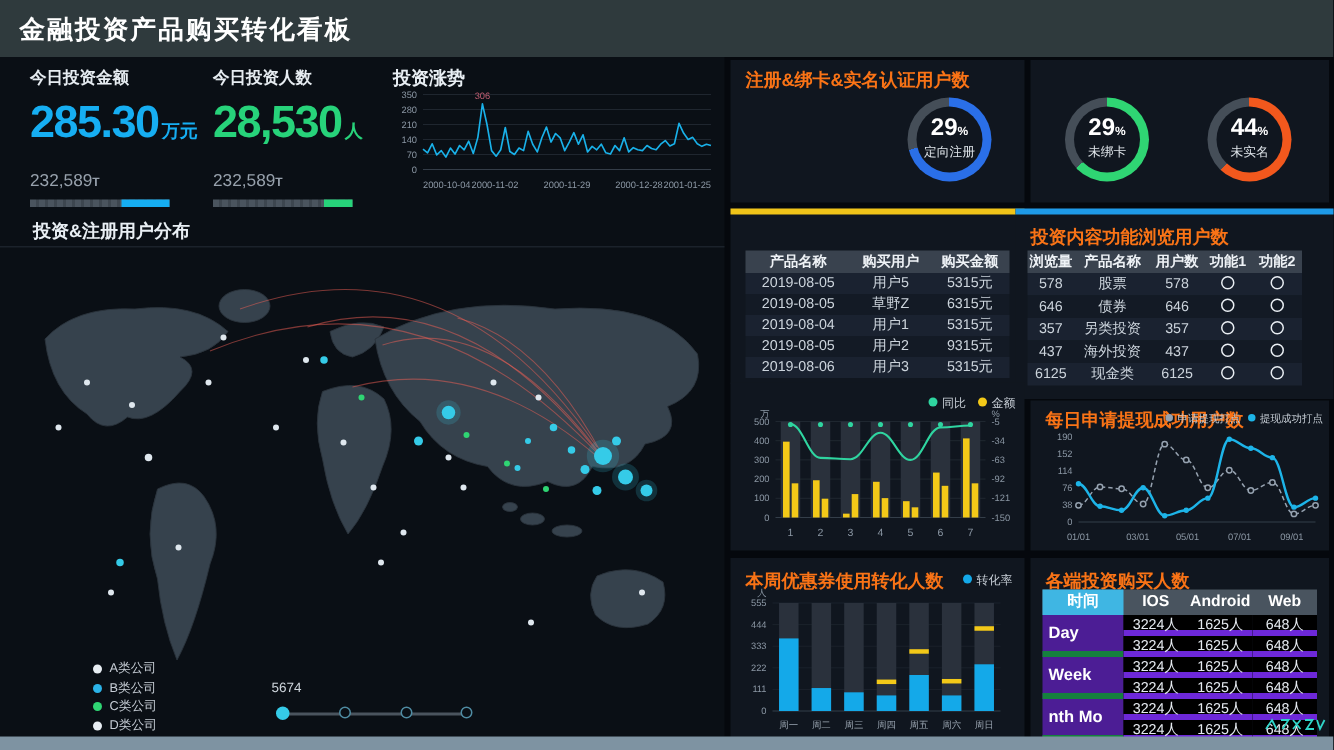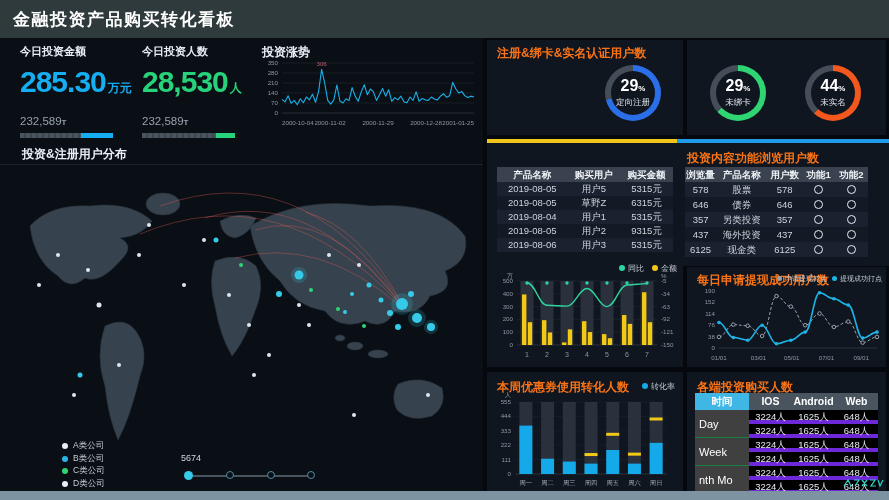--- a/index.html
+++ b/index.html
@@ -39,22 +39,22 @@
   .trow.head{height:15px;line-height:15px;background:#39424e;font-weight:bold;color:#eef2f6;font-size:9.5px}
   .trow.odd{background:#1a2230}
   .trow.even{background:#131a25}
   .ring-icon{display:inline-block;width:7px;height:7px;border:1.6px solid #e9eef3;border-radius:50%;vertical-align:-1px}
   
   .pf-head{display:grid;grid-template-columns:54px 43px 43px 43px;height:17px;line-height:17px;
            font-size:10.5px;font-weight:bold;color:#fff;background:#49545f;text-align:center}
   .pf-head .c0{background:#3fb6e3}
   .pf-body{display:grid;grid-template-columns:54px 43px 43px 43px;grid-auto-rows:14px;
            font-size:9.5px;color:#e6ebf1;text-align:center}
-  .pf-g{grid-row:span 2;display:flex;align-items:center;font-weight:normal;font-size:11px;color:#fff;
-        padding-left:4px;border-bottom:1px solid #15803d;background:#404040}
+  .pf-g{grid-row:span 2;display:flex;align-items:center;font-weight:bold;font-size:11px;color:#fff;
+        padding-left:4px;border-bottom:4px solid #15803d;background:#4c1d95}
   .pf-c{line-height:14px;border-bottom:4px solid #6d28d9;background:#000000}
   
   .chart-legend{position:absolute;display:flex;gap:8px;align-items:center;font-size:8px;color:#c6cdd5;white-space:nowrap}
   .lg-dot{display:inline-block;width:6px;height:6px;border-radius:50%;margin-right:3px;vertical-align:0}
   
   #map-title{left:22px;top:146px;font-size:12px;font-weight:bold;color:#e9eff4}
   #map-divider{left:0;top:164px;width:483px;height:1px;background:#1b222b}
   #map-legend{left:62px;top:440px}
   .ml-row{display:flex;align-items:center;height:12.5px;gap:5px;font-size:8.5px;color:#c6cdd5}
   .ml-dot{width:6px;height:6px;border-radius:50%}

